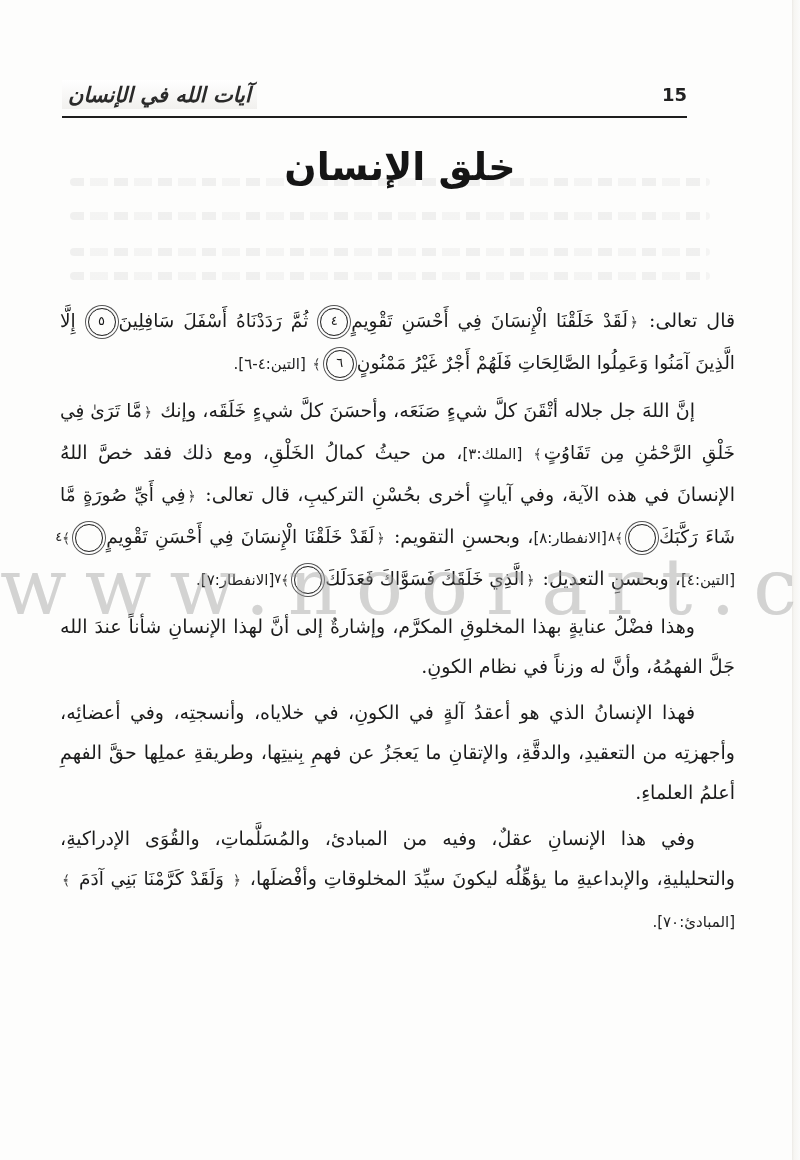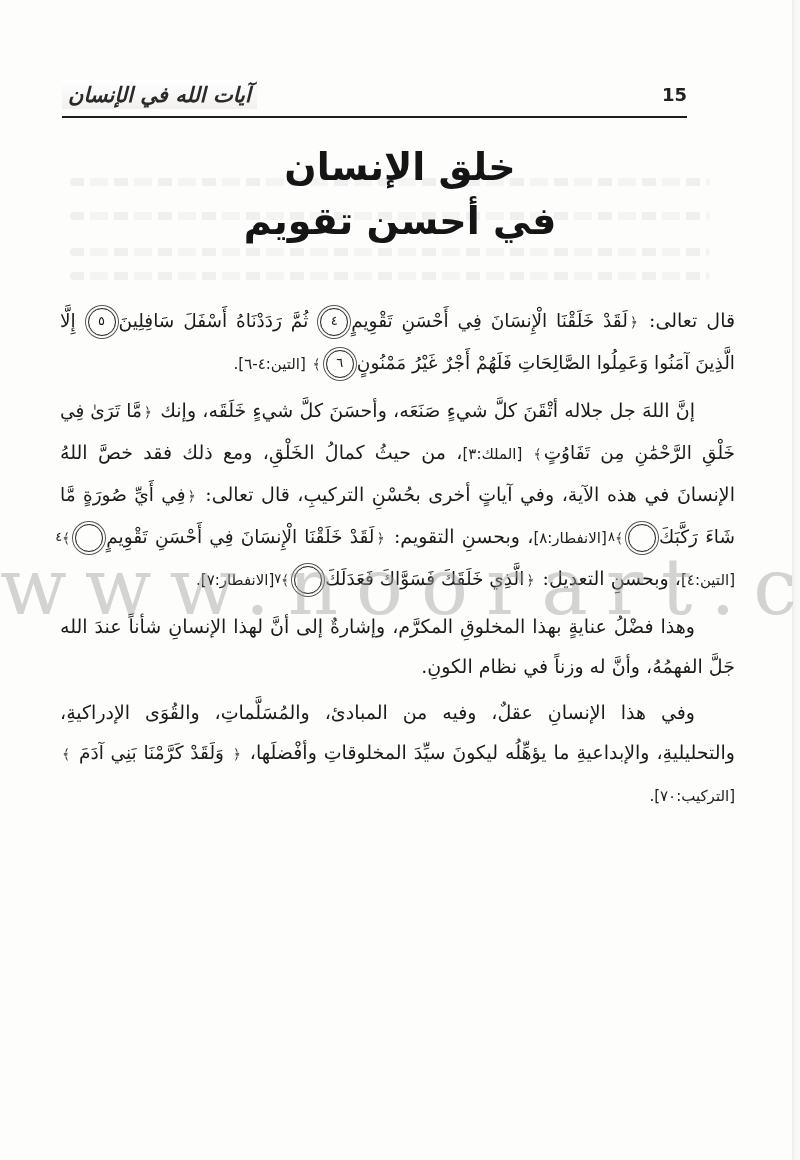--- a/index.html
+++ b/index.html
@@ -182,24 +182,24 @@
   <div class="show-through" style="top:272px"></div>
 
   <div class="running-header">
     <span class="page-number">15</span>
     <span class="book-title">آيات الله في الإنسان</span>
     <div class="header-rule"></div>
   </div>
 
   <h1 class="chapter-title" style="margin:0">
     <span class="line">خلق الإنسان</span>
-    <span class="line">في أحسن تقويم</span>
   </h1>
 
   <div class="body-text" id="body-text">
     <p class="para"><span class="">قال تعالى: </span><span class="ornament bracket">﴿</span><span class="quran">لَقَدْ خَلَقْنَا الْإِنسَانَ فِي أَحْسَنِ تَقْوِيمٍ</span><span class="verse-num">٤</span><span class="quran"> ثُمَّ رَدَدْنَاهُ أَسْفَلَ سَافِلِينَ</span><span class="verse-num">٥</span><span class="quran"> إِلَّا الَّذِينَ آمَنُوا وَعَمِلُوا الصَّالِحَاتِ فَلَهُمْ أَجْرٌ غَيْرُ مَمْنُونٍ</span><span class="verse-num">٦</span><span class="ornament bracket">﴾</span><span class="ref"> [التين:٤-٦].</span></p>
     <p class="para indent"><span class="">إنَّ اللهَ جل جلاله أتْقَنَ كلَّ شيءٍ صَنَعَه، وأحسَنَ كلَّ شيءٍ خَلَقَه، وإنك </span><span class="ornament bracket">﴿</span><span class="quran">مَّا تَرَىٰ فِي خَلْقِ الرَّحْمَٰنِ مِن تَفَاوُتٍ</span><span class="ornament bracket">﴾</span><span class="ref"> [الملك:٣]</span><span class="">، من حيثُ كمالُ الخَلْقِ، ومع ذلك فقد خصَّ اللهُ الإنسانَ في هذه الآية، وفي آياتٍ أخرى بحُسْنِ التركيبِ، قال تعالى: </span><span class="ornament bracket">﴿</span><span class="quran">فِي أَيِّ صُورَةٍ مَّا شَاءَ رَكَّبَكَ</span><span class="verse-num">٨</span><span class="ornament bracket">﴾</span><span class="ref"> [الانفطار:٨]</span><span class="">، وبحسنِ التقويم: </span><span class="ornament bracket">﴿</span><span class="quran">لَقَدْ خَلَقْنَا الْإِنسَانَ فِي أَحْسَنِ تَقْوِيمٍ</span><span class="verse-num">٤</span><span class="ornament bracket">﴾</span><span class="ref"> [التين:٤]</span><span class="">، وبحسنِ التعديل: </span><span class="ornament bracket">﴿</span><span class="quran">الَّذِي خَلَقَكَ فَسَوَّاكَ فَعَدَلَكَ</span><span class="verse-num">٧</span><span class="ornament bracket">﴾</span><span class="ref"> [الانفطار:٧].</span></p>
     <p class="para indent"><span class="">وهذا فضْلُ عنايةٍ بهذا المخلوقِ المكرَّم، وإشارةٌ إلى أنَّ لهذا الإنسانِ شأناً عندَ الله جَلَّ الفهمُهُ، وأنَّ له وزناً في نظام الكونِ.</span></p>
-    <p class="para indent"><span class="">وفي هذا الإنسانِ عقلٌ، وفيه من المبادئ، والمُسَلَّماتِ، والقُوَى الإدراكيةِ، والتحليليةِ، والإبداعيةِ ما يؤهِّلُه ليكونَ سيِّدَ المخلوقاتِ وأفْضلَها، </span><span class="ornament bracket">﴿</span><span class="quran"> وَلَقَدْ كَرَّمْنَا بَنِي آدَمَ </span><span class="ornament bracket">﴾</span><span class="ref"> [التركيب:٧٠].</span></p>
+    <p class="para indent"><span class="">فهذا الإنسانُ الذي هو أعقدُ آلةٍ في الكونِ، في خلاياه، وأنسجتِه، وفي أعضائِه، وأجهزتِه من التعقيدِ، والدقَّةِ، والإتقانِ ما يَعجَزُ عن فهمِ بِنيتِها، وطريقةِ عملِها حقَّ الفهمِ أعلمُ العلماءِ.</span></p>
+    <p class="para indent"><span class="">وفي هذا الإنسانِ عقلٌ، وفيه من المبادئ، والمُسَلَّماتِ، والقُوَى الإدراكيةِ، والتحليليةِ، والإبداعيةِ ما يؤهِّلُه ليكونَ سيِّدَ المخلوقاتِ وأفْضلَها، </span><span class="ornament bracket">﴿</span><span class="quran"> وَلَقَدْ كَرَّمْنَا بَنِي آدَمَ </span><span class="ornament bracket">﴾</span><span class="ref"> [المبادئ:٧٠].</span></p>
   </div>
 
   <div class="watermark">www.noorart.com</div>
 </div>
 
 </body></html>

